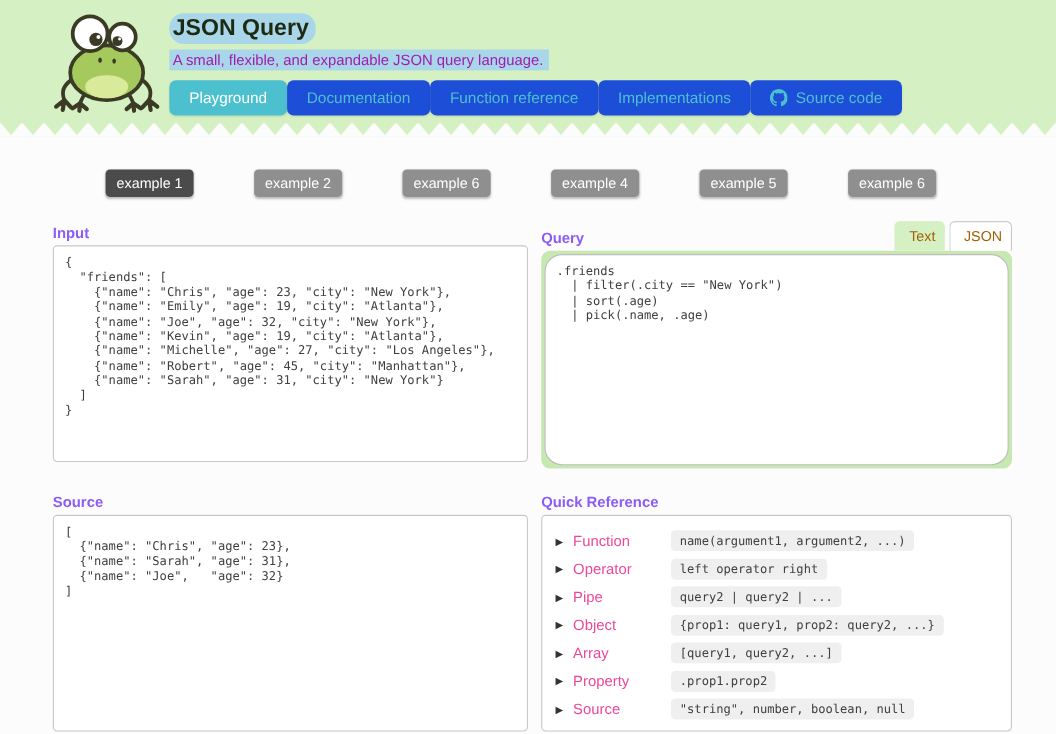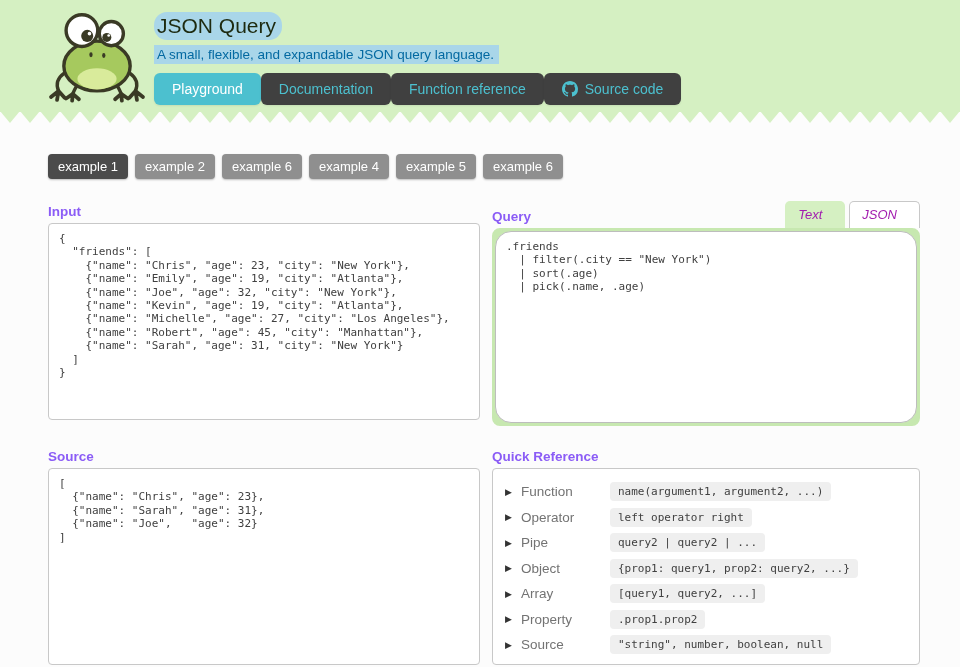--- a/index.html
+++ b/index.html
@@ -18,41 +18,41 @@
     padding: 8px 0 0 48px;
   }
   .frog { width: 98px; height: 98px; flex: 0 0 auto; }
   .head-text { margin-left: 8px; padding-top: 2px; }
   .title-line { margin-top: 2px; }
   .title-hl {
     display: inline-block;
     background: #a9d6e9;
     color: #1d2a10;
     font-size: 21px;
-    font-weight: normal;
+    font-weight: bold;
     padding: 2px 6px 2px 3px;
     border-radius: 13px;
   }
   .subtitle-hl {
     display: inline-block;
     background: #a9d6e9;
-    color: #0369a1;
+    color: #a21caf;
     font-size: 13.5px;
     padding: 2px 5px 2px 3px;
     margin-top: 5px;
   }
   .nav { display: flex; margin-top: 9px; }
   .navbtn {
     display: inline-flex;
     align-items: center;
     gap: 7px;
     height: 32px;
     padding: 0 18px;
     border-radius: 6px;
-    background: #404040;
+    background: #1d4ed8;
     color: #4cc0cf;
     font-size: 14px;
     border: none;
     cursor: pointer;
     box-shadow: 0 1px 2px rgba(0,0,0,0.08);
     font-family: "Liberation Sans", sans-serif;
   }
   .navbtn.active { background: #4cc0cf; color: #ffffff; }
   .gh-icon { width: 16px; height: 16px; fill: #4cc0cf; display: block; }
   
@@ -63,20 +63,21 @@
   .exbtn {
     background: #8f8f8f;
     color: #ffffff;
     font-size: 13px;
     border: none;
     border-radius: 4px;
     padding: 5px 10px;
     cursor: pointer;
     box-shadow: 0 1px 2px rgba(0,0,0,0.25);
     font-family: "Liberation Sans", sans-serif;
+    margin-left: 48px;
   }
   .exbtn.active { background: #4b4b4b; }
   .grid {
     display: grid;
     grid-template-columns: 432px 428px;
     column-gap: 12px;
     margin-top: 22px;
   }
   .section-head {
     display: flex;
@@ -100,29 +101,28 @@
     padding: 8px 10px;
     resize: none;
     outline: none;
     white-space: pre;
     overflow: auto;
   }
   
   .tabs { display: flex; gap: 4px; }
   .tab {
     font-size: 13px;
-    color: #a21caf;
-    padding: 5px 22px 6px 12px;
+    color: #a16207;
+    padding: 5px 8px 6px 12px;
     border-radius: 5px 5px 0 0;
     border: 1px solid transparent;
     border-bottom: none;
     background: transparent;
     cursor: pointer;
     font-family: "Liberation Sans", sans-serif;
-    font-style: italic;
   }
   .tab.active { background: #d5f0c2; }
   .tab.inactive { background: #ffffff; border-color: #c8c8c8; }
   .query-wrap {
     border: 3px solid #c7e8b0;
     border-radius: 8px;
     background: #c7e8b0;
   }
   .query-wrap .pane {
     height: 192px;
@@ -134,21 +134,21 @@
   
   .qr-panel {
     height: 197px;
     background: #ffffff;
     border: 1px solid #c8c8c8;
     border-radius: 4px;
     padding: 10px 12px 6px 12px;
   }
   .qr-row { display: flex; align-items: center; height: 25.5px; cursor: pointer; }
   .qr-tri { font-size: 9px; color: #333333; width: 16px; }
-  .qr-label { font-size: 13.5px; color: #737373; width: 89px; }
+  .qr-label { font-size: 13.5px; color: #ec4899; width: 89px; }
   .qr-code {
     background: #efefef;
     border-radius: 4px;
     padding: 3px 8px;
     font-family: "DejaVu Sans Mono", "Liberation Mono", monospace;
     font-size: 11px;
     color: #404040;
     white-space: pre;
   }
 </style>
@@ -192,20 +192,21 @@
     <div class="title-line">
       <span class="title-hl">JSON Query</span>
     </div>
     <div>
       <span class="subtitle-hl">A small, flexible, and expandable JSON query language.</span>
     </div>
     <nav class="nav">
       <button class="navbtn active">Playground</button>
       <button class="navbtn">Documentation</button>
       <button class="navbtn">Function reference</button>
+      <button class="navbtn">Implementations</button>
       <button class="navbtn">
         <svg class="gh-icon" viewBox="0 0 16 16" aria-hidden="true">
           <path fill-rule="evenodd" d="M8 0C3.58 0 0 3.58 0 8c0 3.54 2.29 6.53 5.47 7.59.4.07.55-.17.55-.38 0-.19-.01-.82-.01-1.49-2.01.37-2.53-.49-2.69-.94-.09-.23-.48-.94-.82-1.13-.28-.15-.68-.52-.01-.53.63-.01 1.08.58 1.23.82.72 1.21 1.87.87 2.33.66.07-.52.28-.87.51-1.07-1.78-.2-3.64-.89-3.64-3.95 0-.87.31-1.59.82-2.15-.08-.2-.36-1.02.08-2.12 0 0 .67-.21 2.2.82.64-.18 1.32-.27 2-.27s1.36.09 2 .27c1.53-1.04 2.2-.82 2.2-.82.44 1.1.16 1.92.08 2.12.51.56.82 1.27.82 2.15 0 3.07-1.87 3.75-3.65 3.95.29.25.54.73.54 1.48 0 1.07-.01 1.93-.01 2.2 0 .21.15.46.55.38A8.01 8.01 0 0 0 16 8c0-4.42-3.58-8-8-8z"></path>
         </svg>
         <span>Source code</span>
       </button>
     </nav>
   </div>
 </header>
 

